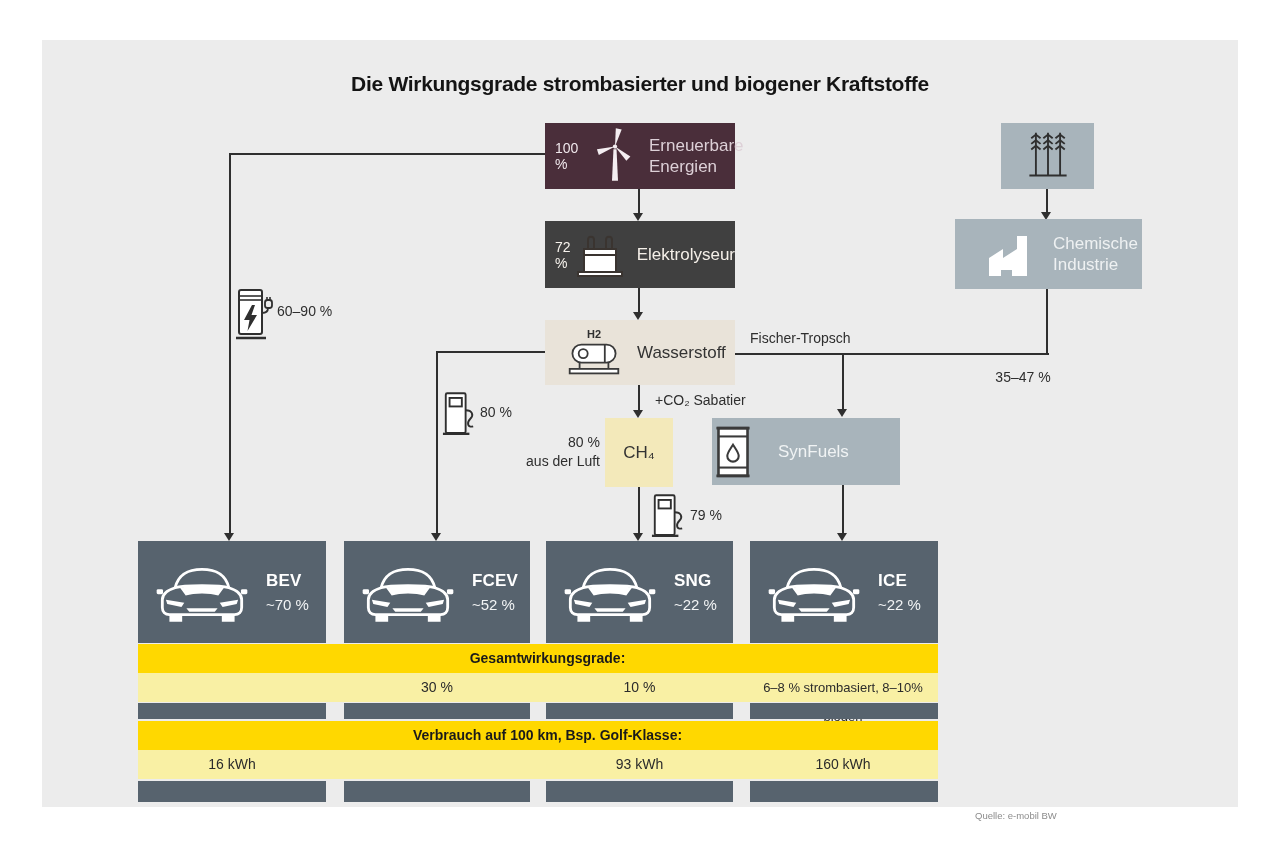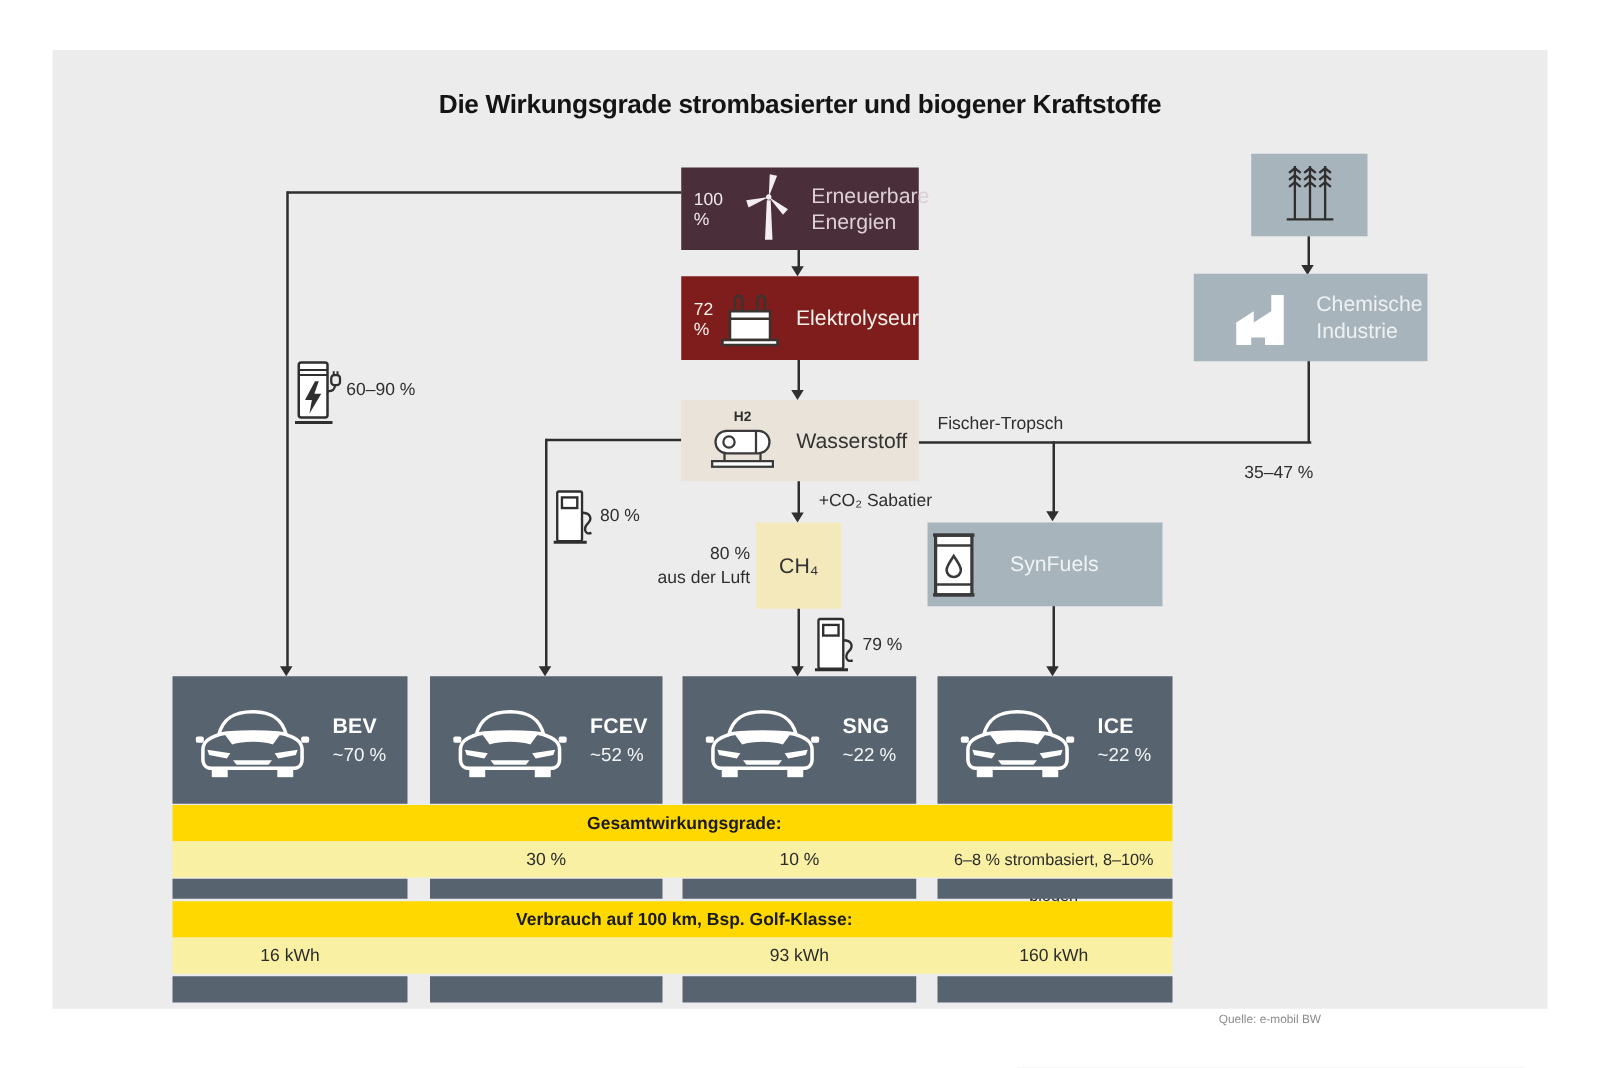--- a/index.html
+++ b/index.html
@@ -9,31 +9,31 @@
     overflow:hidden;
   }
   .canvas{position:absolute;left:42px;top:40px;width:1196px;height:767px;background:#ececec;}
   .title{
     position:absolute;left:42px;top:72px;width:1196px;text-align:center;
     font-size:21px;font-weight:bold;color:#141414;letter-spacing:-0.3px;
   }
   .box{position:absolute;display:flex;align-items:center;box-sizing:border-box;}
   .box .val{font-size:14px;}
   .box .lab{font-size:17px;line-height:1.25;}
-  .b-renew{left:545px;top:123px;width:190px;height:66px;background:#4a2e3a;margin-top:11px;}
+  .b-renew{left:545px;top:123px;width:190px;height:66px;background:#4a2e3a;}
   .b-renew .val{color:#f0e8ec;margin-left:10px;width:44px;}
   .b-renew .lab{color:#ddd0d7;width:86px;margin-left:8px;}
-  .b-elec{left:545px;top:221px;width:190px;height:67px;background:#7f1d1d;}
+  .b-elec{left:545px;top:221px;width:190px;height:67px;background:#404040;}
   .b-elec .val{color:#f7f3ed;margin-left:10px;width:44px;}
   .b-elec .lab{color:#f4efe8;margin-left:10px;}
   .b-h2{left:545px;top:320px;width:190px;height:65px;background:#e9e3d9;}
   .b-h2 .lab{color:#333;margin-left:12px;}
   .b-ch4{left:605px;top:418px;width:68px;height:69px;background:#f3e9ba;justify-content:center;}
   .b-ch4 .lab{color:#333;}
-  .b-syn{left:742px;top:418px;width:188px;height:67px;background:#a8b4bb;align-items:center;}
+  .b-syn{left:712px;top:418px;width:188px;height:67px;background:#a8b4bb;align-items:center;}
   .b-syn .lab{color:#f0f3f4;margin-left:24px;}
   .b-wheat{left:1001px;top:123px;width:93px;height:66px;background:#a8b4bb;justify-content:center;}
   .b-chem{left:955px;top:219px;width:187px;height:70px;background:#a8b4bb;}
   .b-chem .lab{color:#eef1f2;width:86px;margin-left:14px;}
   .h2wrap{display:flex;flex-direction:column;align-items:center;margin-left:18px;}
   .h2wrap .h2txt{font-size:11px;font-weight:bold;color:#2f2f2f;margin-bottom:1px;}
   .line{position:absolute;background:#2f2f2f;}
   .arrow{position:absolute;width:0;height:0;border-left:5px solid transparent;
          border-right:5px solid transparent;border-top:8px solid #2f2f2f;}
   .lbl{position:absolute;font-size:14px;color:#2e2e2e;white-space:nowrap;}

